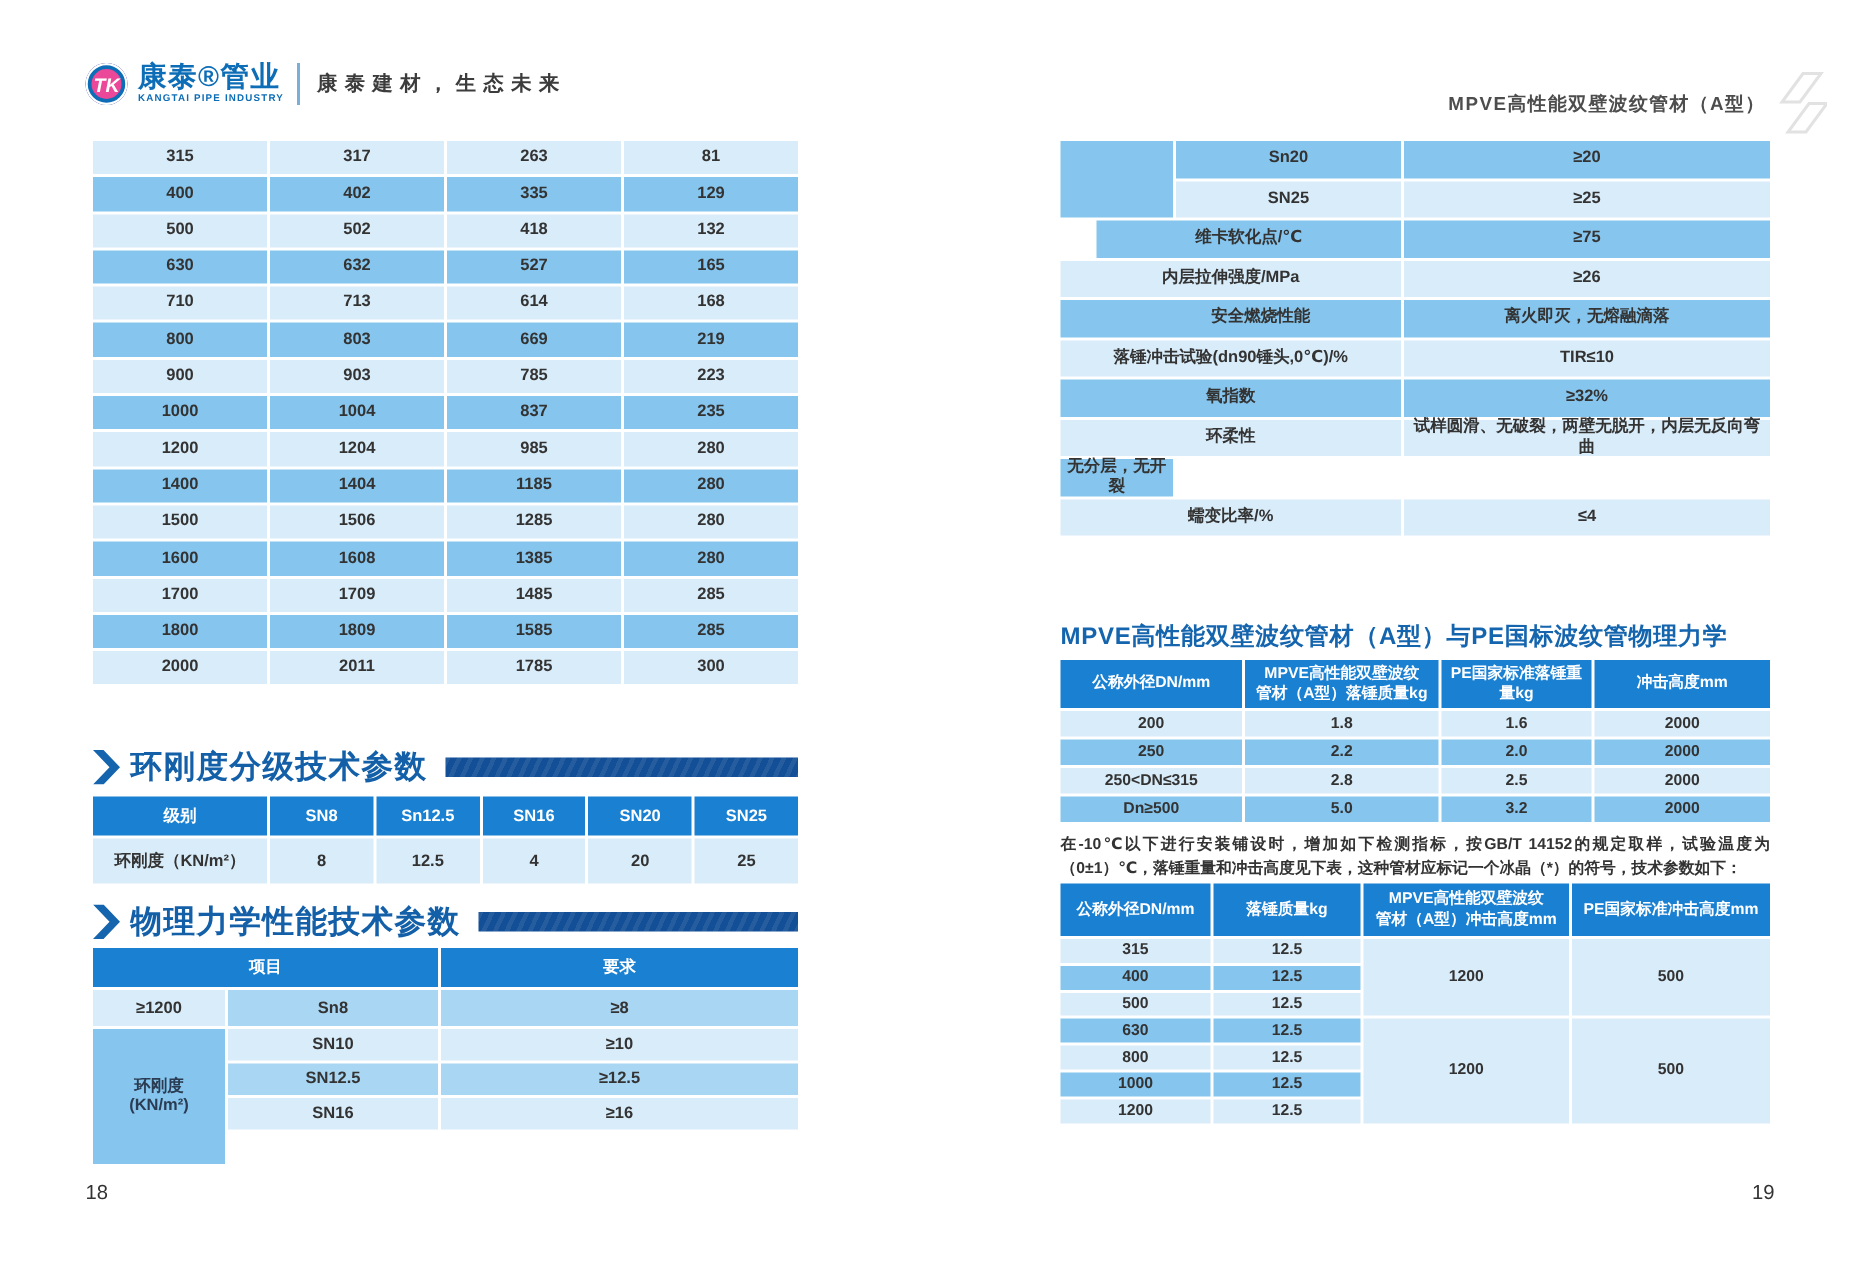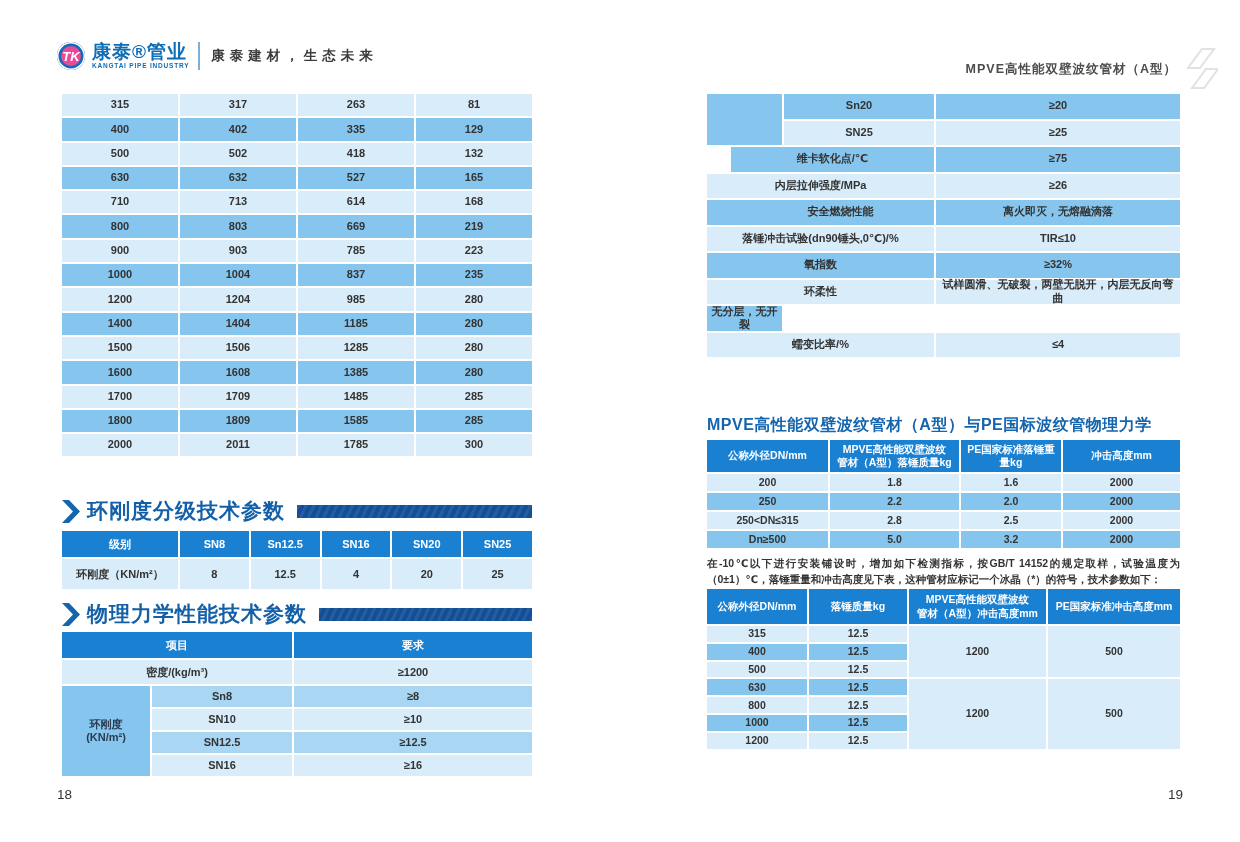--- a/index.html
+++ b/index.html
@@ -170,21 +170,20 @@
     <div class="sec-head second">
       <svg width="19" height="23" viewBox="0 0 19 23">
         <polygon points="0,0 7,0 18,11.5 7,23 0,23 11,11.5" fill="#1565ae"></polygon>
       </svg>
       <span class="sec-title">物理力学性能技术参数</span>
       <div class="sec-bar"></div>
     </div>
     <div class="grid phys">
         <div class="cell th" style="grid-column: 1 / 3;">项目</div>
         <div class="cell th">要求</div>
-        <div class="cell lt" style="grid-column: 1 / 3;">密度/(kg/m³)</div>
         <div class="cell lt">≥1200</div>
         <div class="cell med group" style="grid-area: 3 / 1 / 7;">环刚度
 (KN/m²)</div>
         <div class="cell mlt">Sn8</div>
         <div class="cell mlt">≥8</div>
         <div class="cell lt">SN10</div>
         <div class="cell lt">≥10</div>
         <div class="cell mlt">SN12.5</div>
         <div class="cell mlt">≥12.5</div>
         <div class="cell lt">SN16</div>

